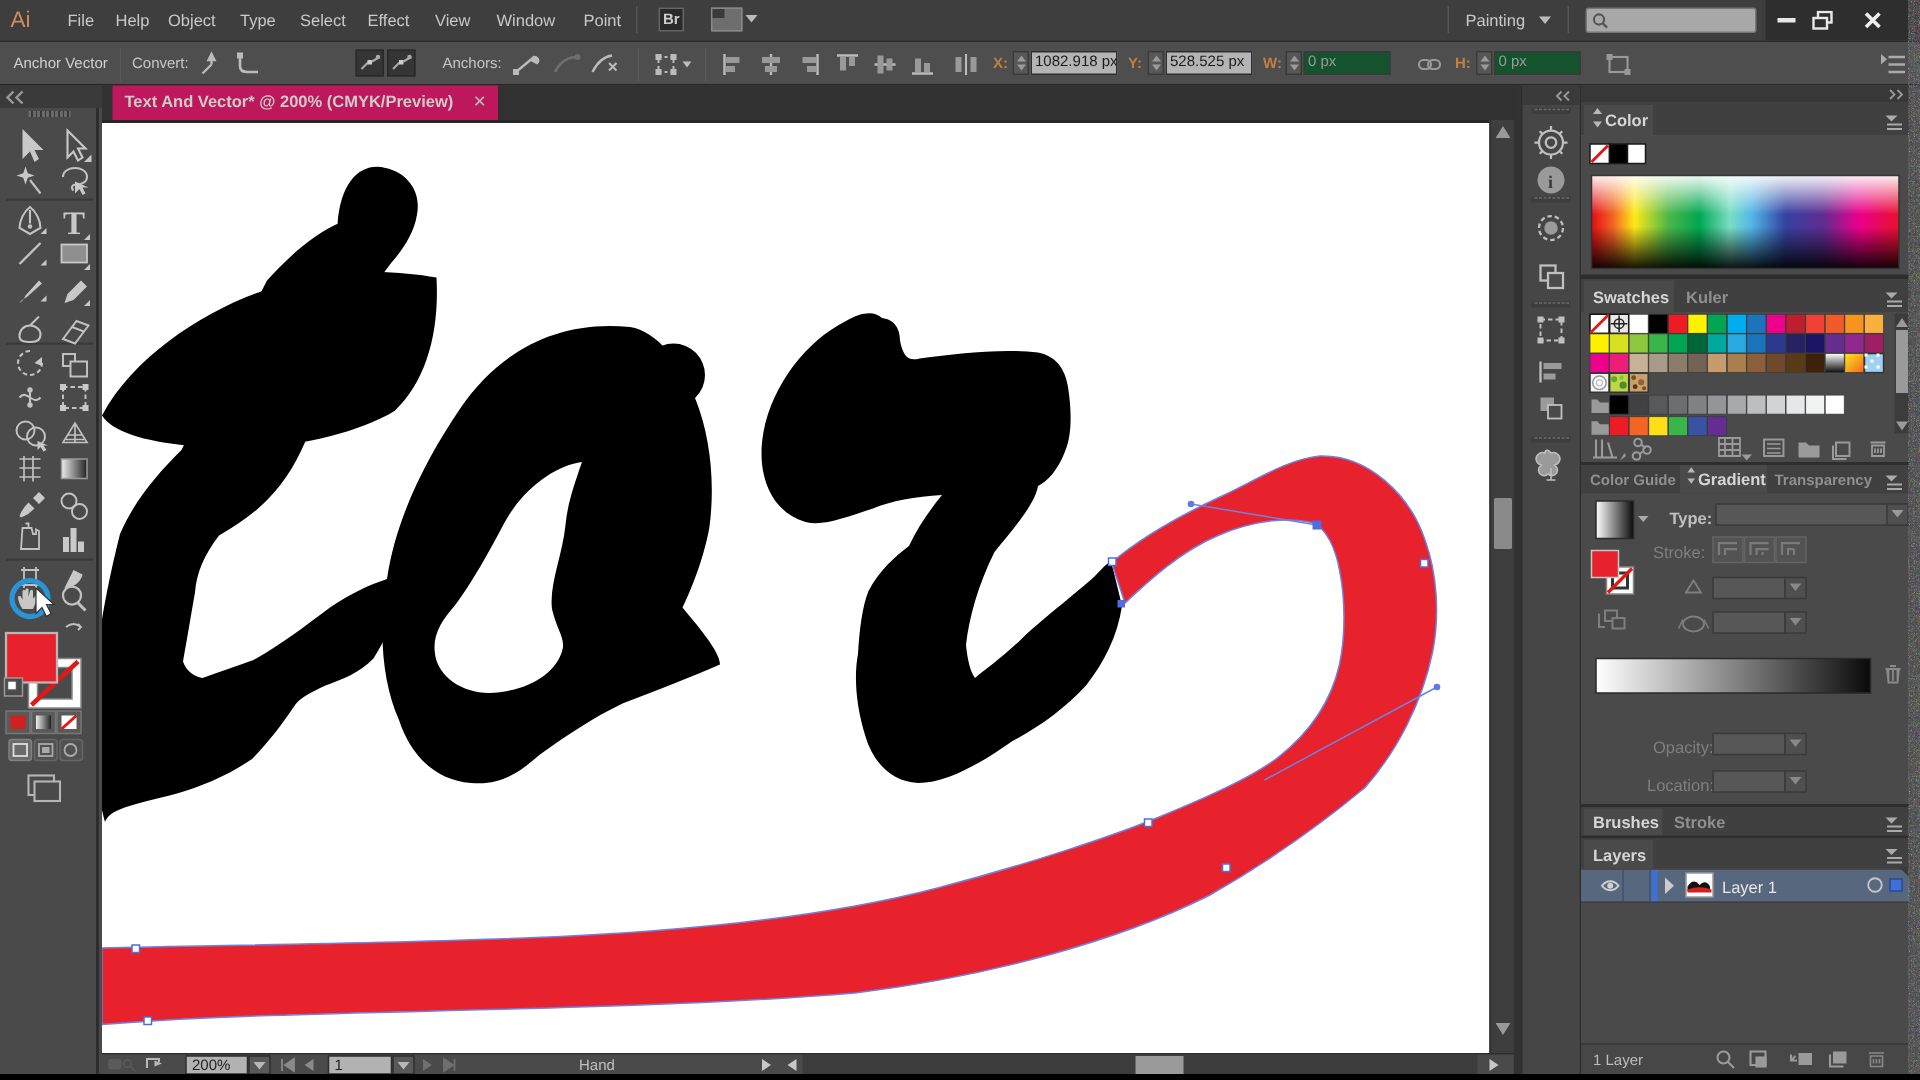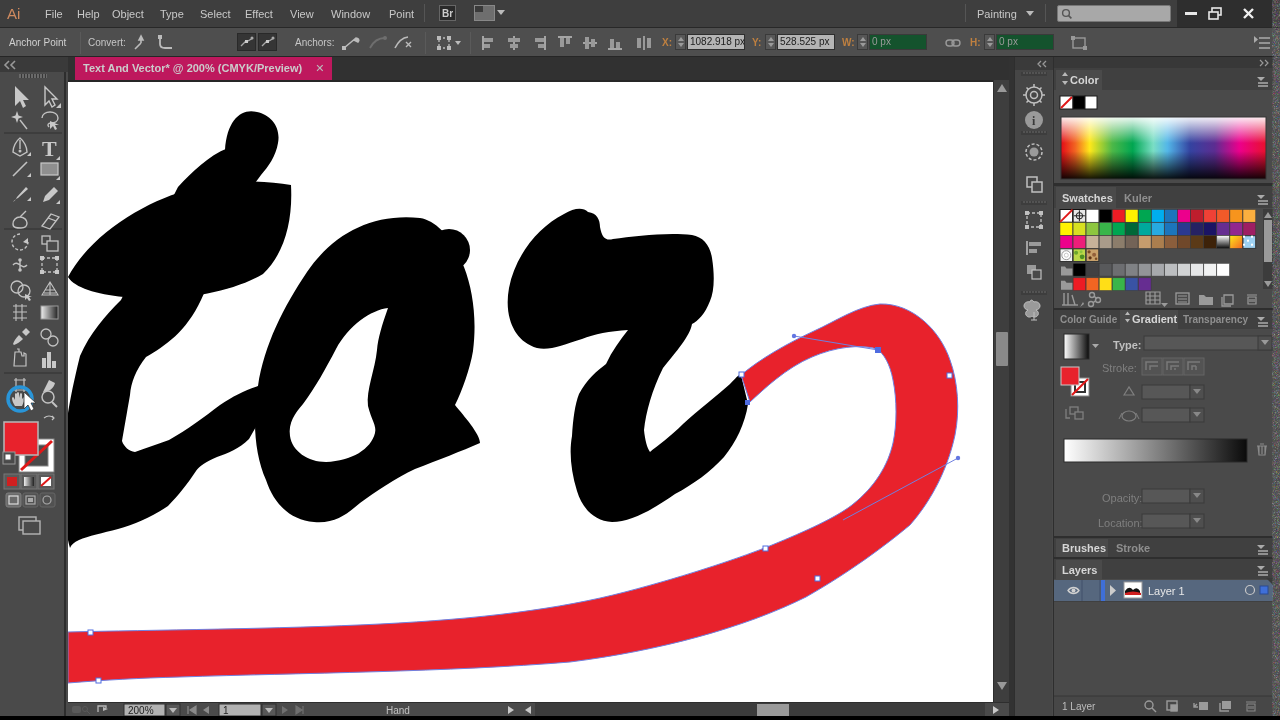--- a/index.html
+++ b/index.html
@@ -79,21 +79,21 @@
   <svg class="abs" style="left:1208px;top:7px;" width="14" height="13" viewBox="0 0 14 13">
         <rect x="4" y="1" width="9" height="7" fill="#2e2e2e" stroke="#e8e8e8" stroke-width="1.6"></rect>
         <rect x="1" y="5" width="9" height="7" fill="#2e2e2e" stroke="#e8e8e8" stroke-width="1.6"></rect>
       </svg>
   <svg class="abs" style="left:1242px;top:7px;" width="13" height="13" viewBox="0 0 13 13">
         <path d="M2,2 L11,11 M11,2 L2,11" stroke="#efefef" stroke-width="2.4"></path>
       </svg>
 </div>
 
 <div id="ctrlbar" class="abs">
-  <span class="lb" style="left:9px;color:#d0d0d0;">Anchor Point</span>
+  <span class="lb" style="left:9px;color:#d0d0d0;">Anchor Vector</span>
   <span class="vsep" style="left:80px;"></span>
   <span class="lb" style="left:88px;">Convert:</span>
   <svg class="icon" style="left:131px;top:6px;" width="20" height="18" viewBox="0 0 20 18">
         <path d="M10,2 L10,9 M10,9 L4,15 M10,2 l-2,4 l4,0 z" stroke="#bbb" stroke-width="1.6" fill="#bbb"></path>
       </svg>
   <svg class="icon" style="left:156px;top:6px;" width="20" height="18" viewBox="0 0 20 18">
         <path d="M4,3 L4,10 Q4,14 9,14 L16,14" stroke="#bbb" stroke-width="1.8" fill="none"></path>
         <rect x="2" y="1" width="4" height="4" fill="#bbb"></rect>
       </svg>
   <span class="lb" style="left:176px;margin-top:44px;">Handles:</span>

